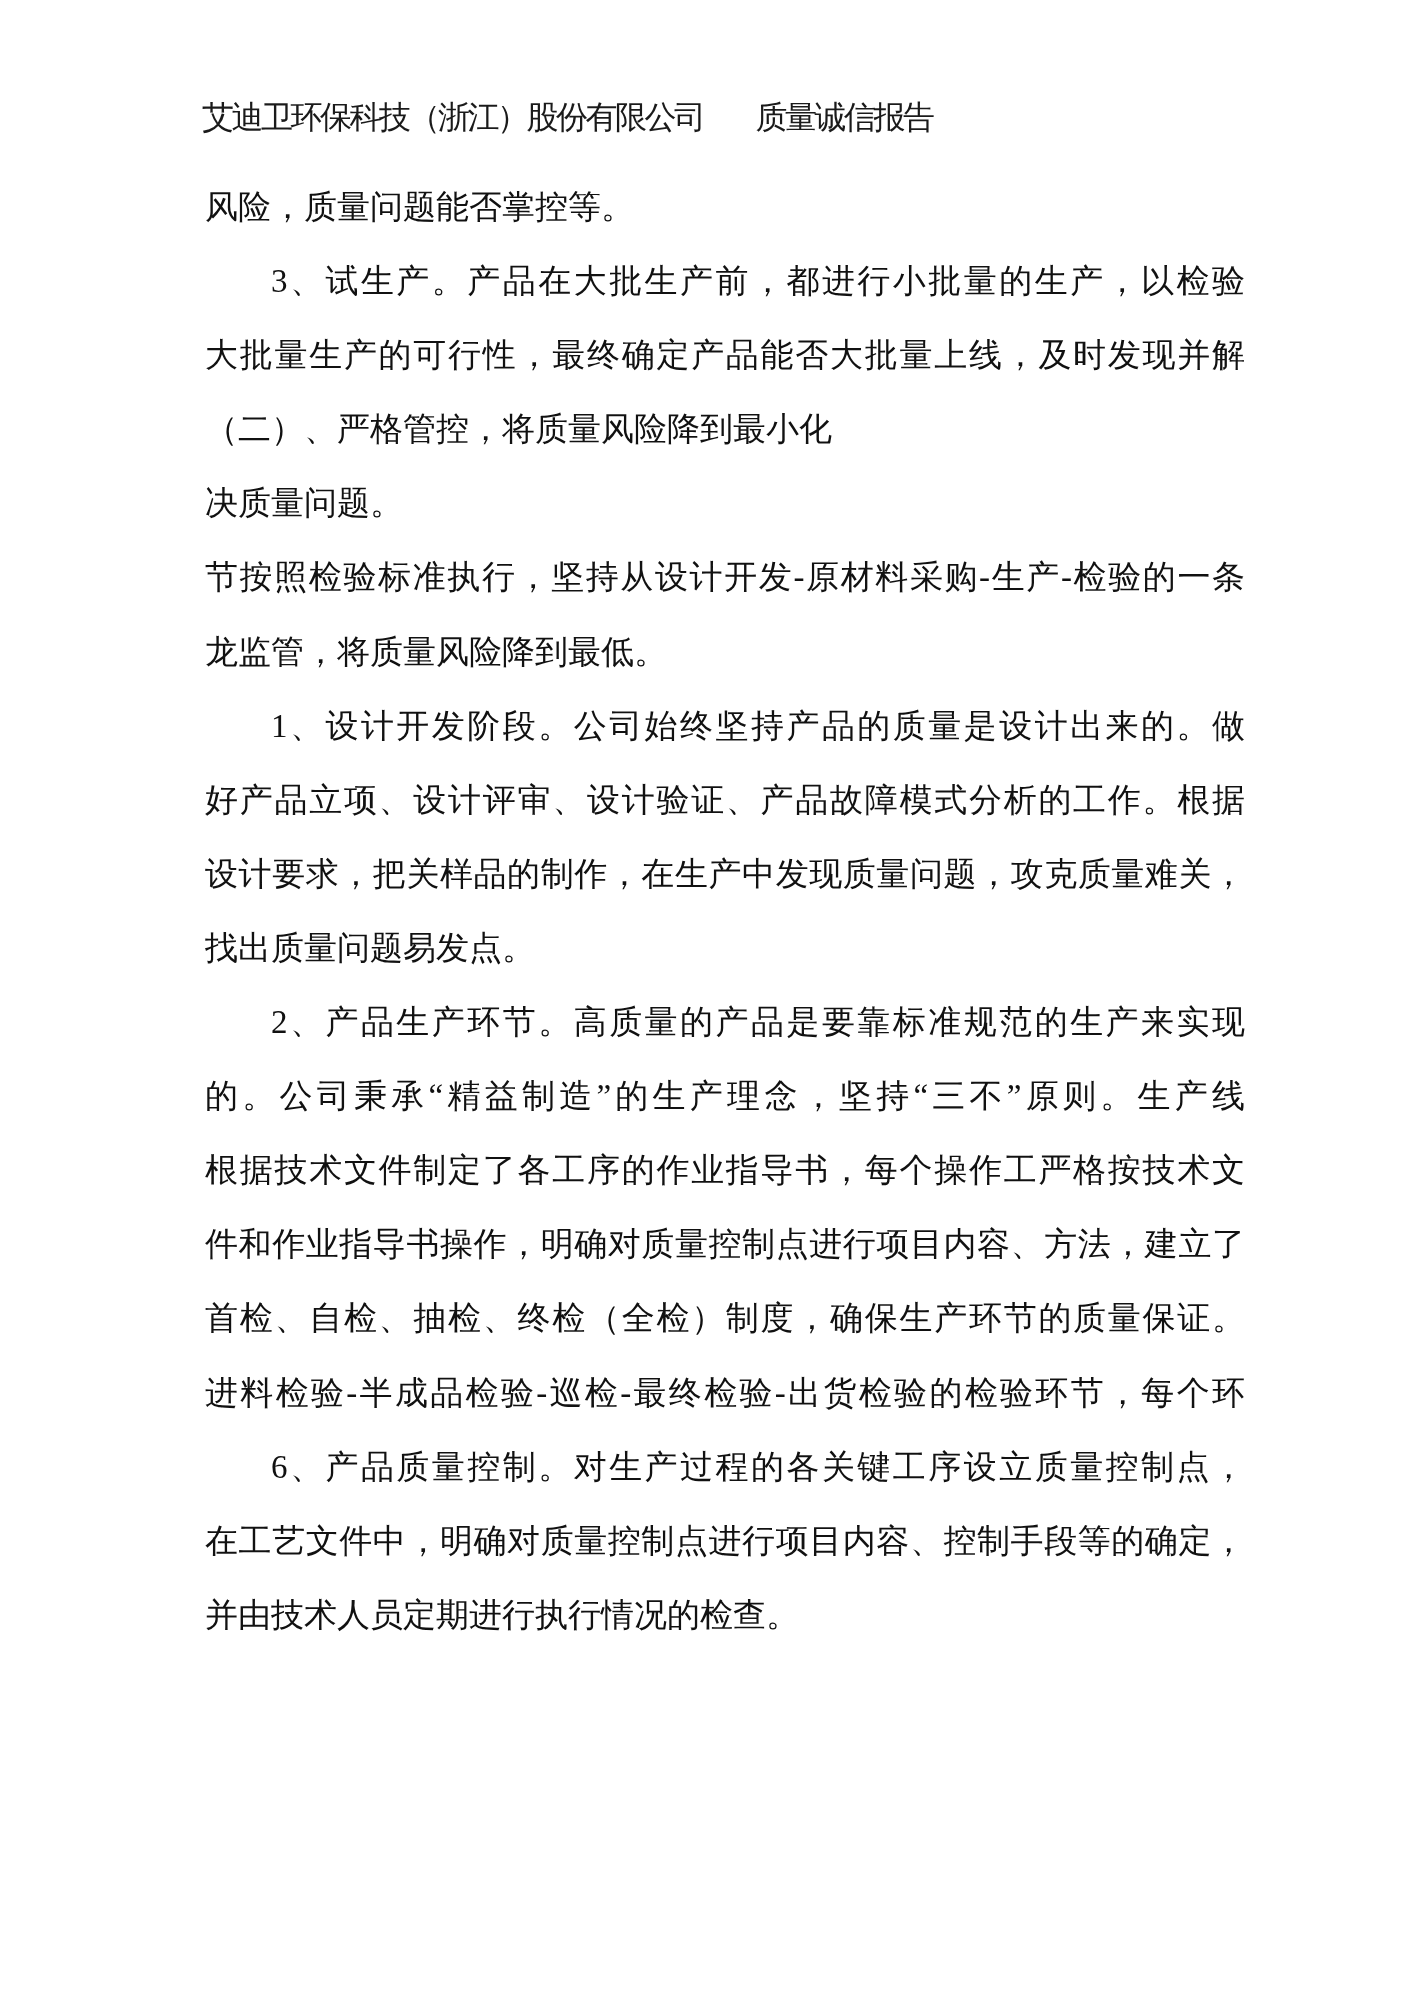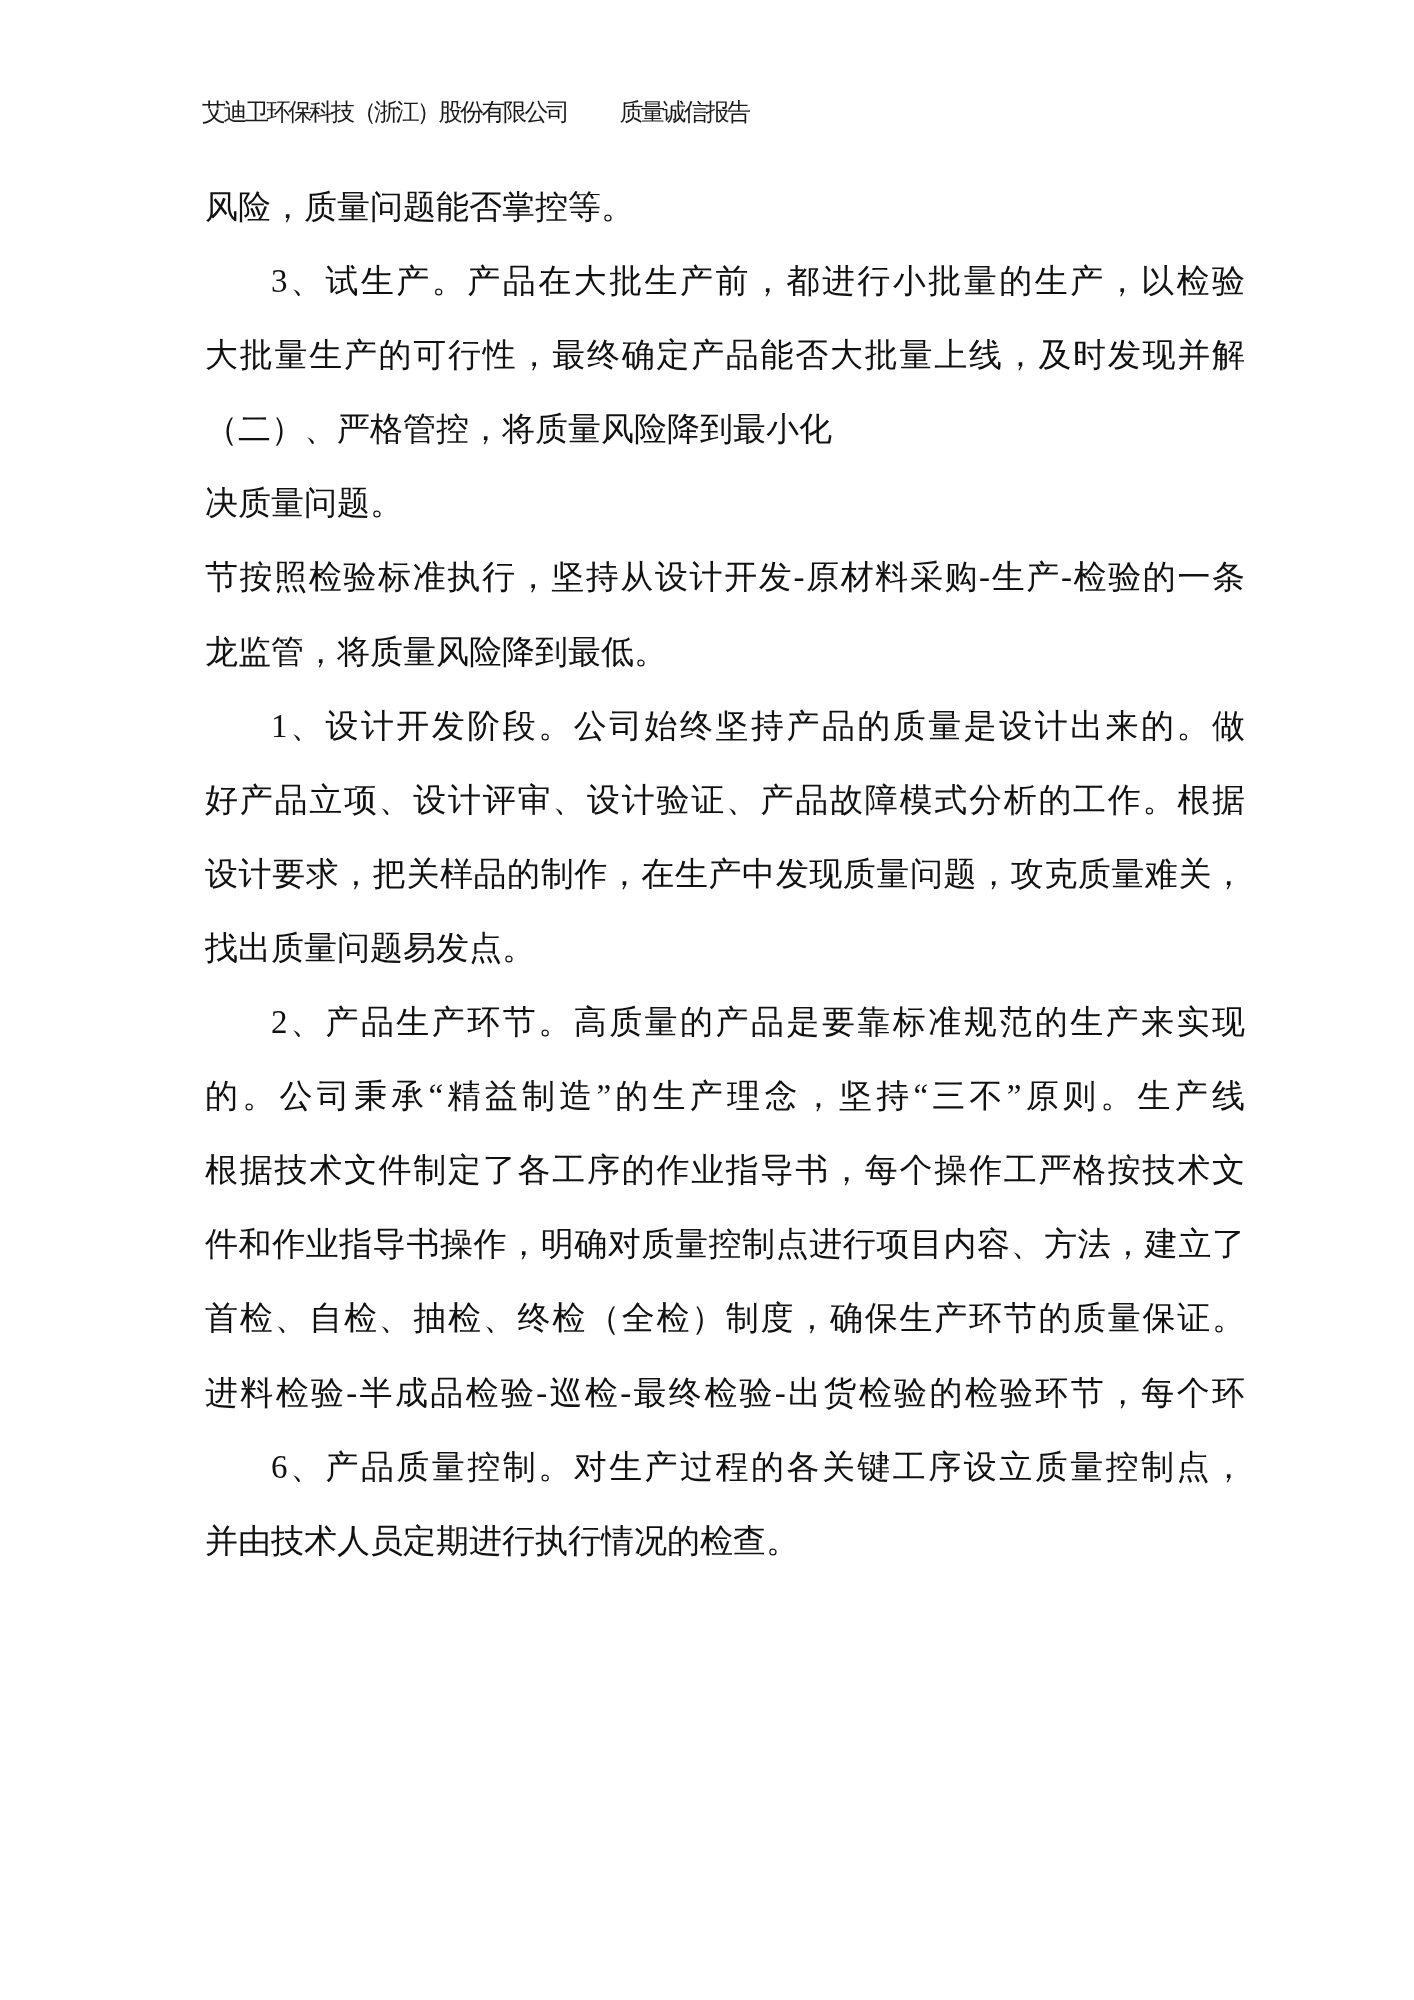--- a/index.html
+++ b/index.html
@@ -13,21 +13,21 @@
     height: 2000px;
     background: #ffffff;
     color: #000000;
     font-family: "Liberation Serif", "DejaVu Serif", serif;
     overflow: hidden;
   }
   .header {
     position: absolute;
     left: 202px;
     top: 96px;
-    font-size: 24px;
+    font-size: 32px;
     letter-spacing: -2.5px;
     white-space: nowrap;
     color: #1a1a1a;
   }
   .header .header-title {
     margin-left: 52px;
   }
   .doc-body {
     position: absolute;
     left: 205px;
@@ -72,15 +72,16 @@
       <div class="line fill">好产品立项、设计评审、设计验证、产品故障模式分析的工作。根据</div>
       <div class="line fill">设计要求，把关样品的制作，在生产中发现质量问题，攻克质量难关，</div>
       <div class="line">找出质量问题易发点。</div>
       <div class="line indent fill">2、产品生产环节。高质量的产品是要靠标准规范的生产来实现</div>
       <div class="line fill">的。公司秉承“精益制造”的生产理念，坚持“三不”原则。生产线</div>
       <div class="line fill">根据技术文件制定了各工序的作业指导书，每个操作工严格按技术文</div>
       <div class="line fill">件和作业指导书操作，明确对质量控制点进行项目内容、方法，建立了</div>
       <div class="line fill">首检、自检、抽检、终检（全检）制度，确保生产环节的质量保证。</div>
       <div class="line fill">进料检验-半成品检验-巡检-最终检验-出货检验的检验环节，每个环</div>
       <div class="line indent fill">6、产品质量控制。对生产过程的各关键工序设立质量控制点，</div>
+      <div class="line fill">在工艺文件中，明确对质量控制点进行项目内容、控制手段等的确定，</div>
       <div class="line">并由技术人员定期进行执行情况的检查。</div>
     </div>
 </div>
 
 </body></html>

